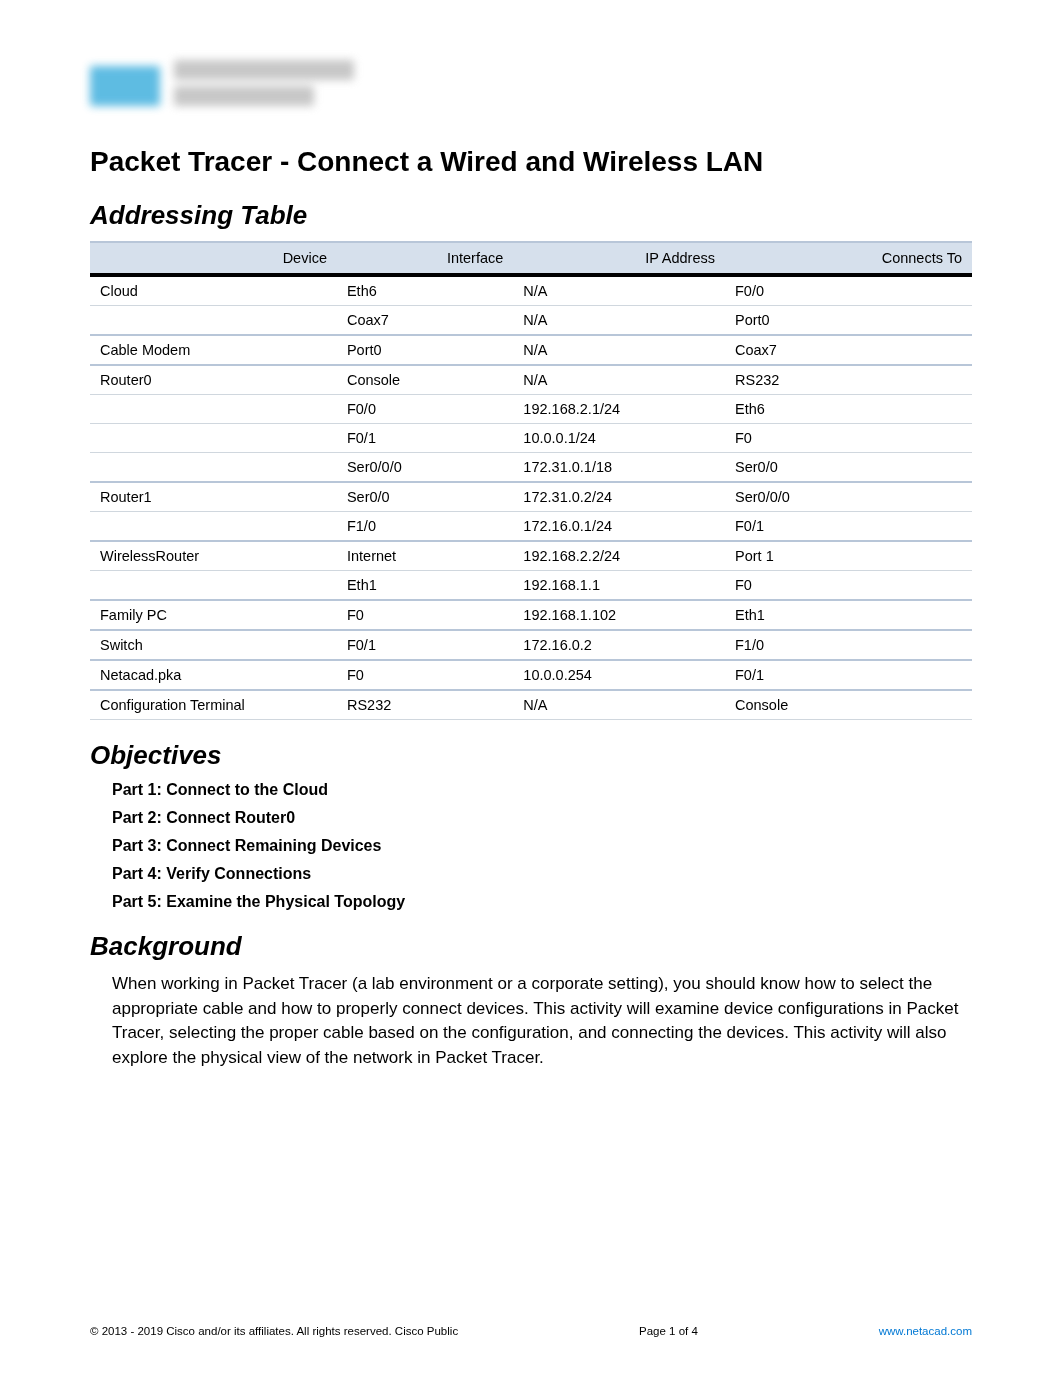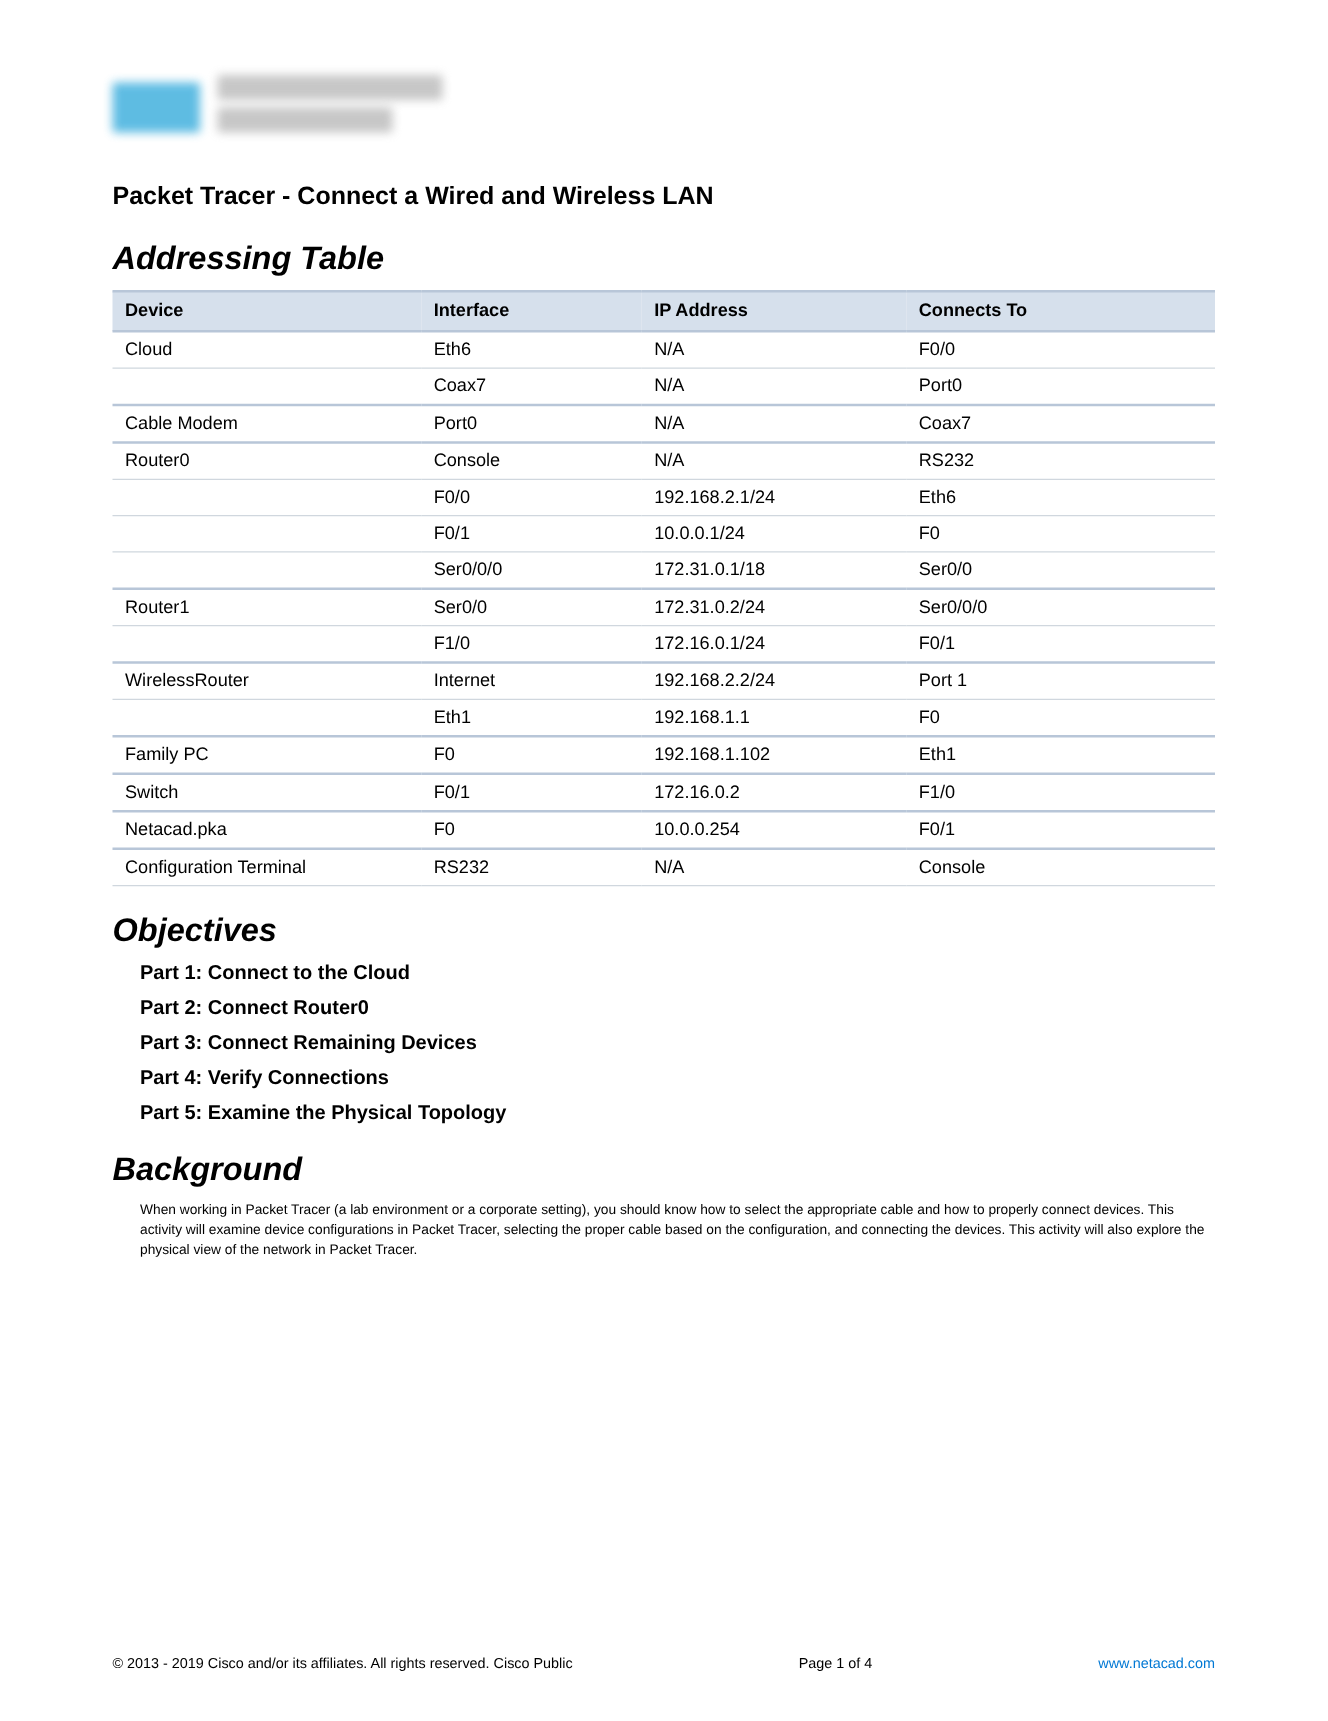--- a/index.html
+++ b/index.html
@@ -28,43 +28,43 @@
   }
   .logo-text-line {
     height: 20px;
     background: #b0b0b0;
     border-radius: 2px;
     margin-bottom: 6px;
   }
   .logo-text-line.w1 { width: 180px; }
   .logo-text-line.w2 { width: 140px; }
   h1.doc-title {
-    font-size: 20px;
+    font-size: 28px;
     font-weight: bold;
     margin-bottom: 22px;
   }
   h2.section {
     font-size: 26px;
     font-weight: bold;
     margin-top: 20px;
     margin-bottom: 10px;
     font-style: italic;
   }
   table.addr {
     width: 100%;
     border-collapse: collapse;
     font-size: 14.5px;
     margin-bottom: 8px;
   }
   table.addr thead th {
     background: #d6e0ec;
     border-top: 2px solid #b8c6d8;
-    border-bottom: 1px solid #000000;
-    font-weight: bold;
-    text-align: left;
+    border-bottom: 4px solid #000000;
+    font-weight: normal;
+    text-align: right;
     padding: 7px 10px;
   }
   table.addr tbody td {
     border-bottom: 1px solid #d0d7de;
     padding: 6px 10px;
     vertical-align: middle;
   }
   table.addr tbody tr.group-start td {
     border-top: 2px solid #b8c6d8;
   }
@@ -75,21 +75,21 @@
   .obj-list {
     padding-left: 22px;
     margin-top: 6px;
   }
   .obj-item {
     font-weight: bold;
     font-size: 16px;
     margin-bottom: 10px;
   }
   p.bg-text {
-    font-size: 11px;
+    font-size: 17px;
     line-height: 1.45;
     margin-top: 6px;
     padding-left: 22px;
   }
   .footer {
     position: absolute;
     left: 90px;
     right: 90px;
     bottom: 40px;
     display: flex;

